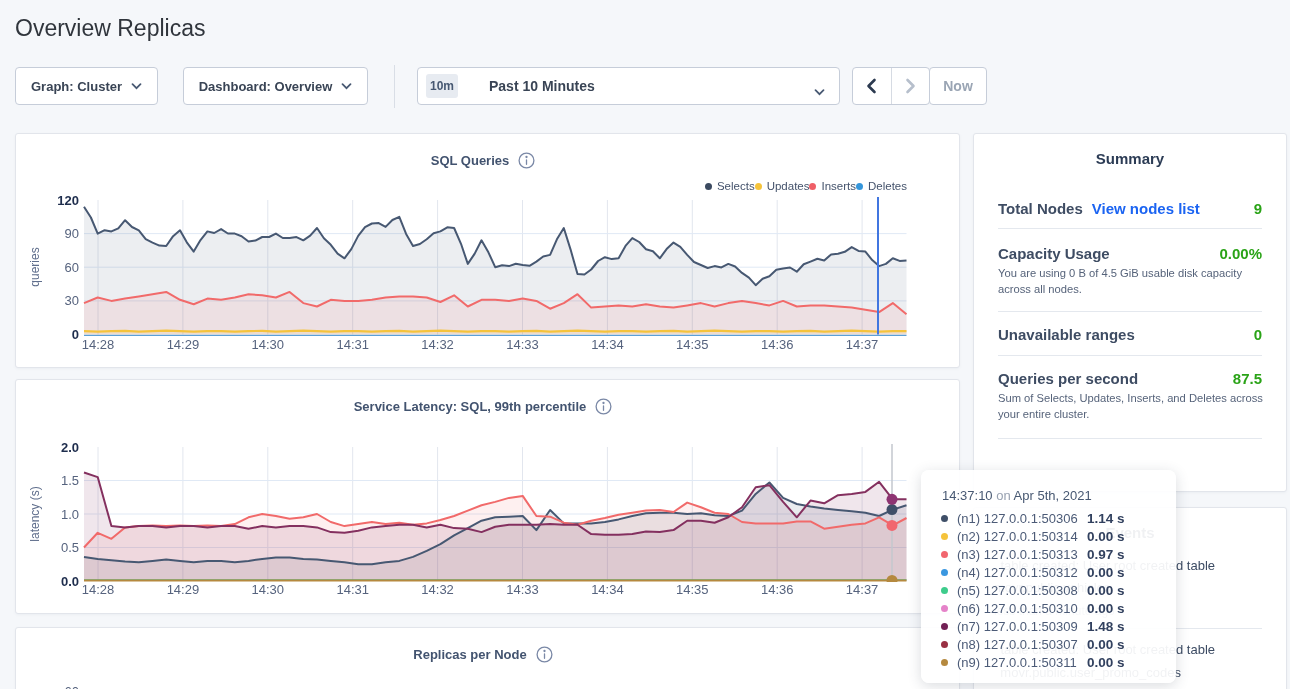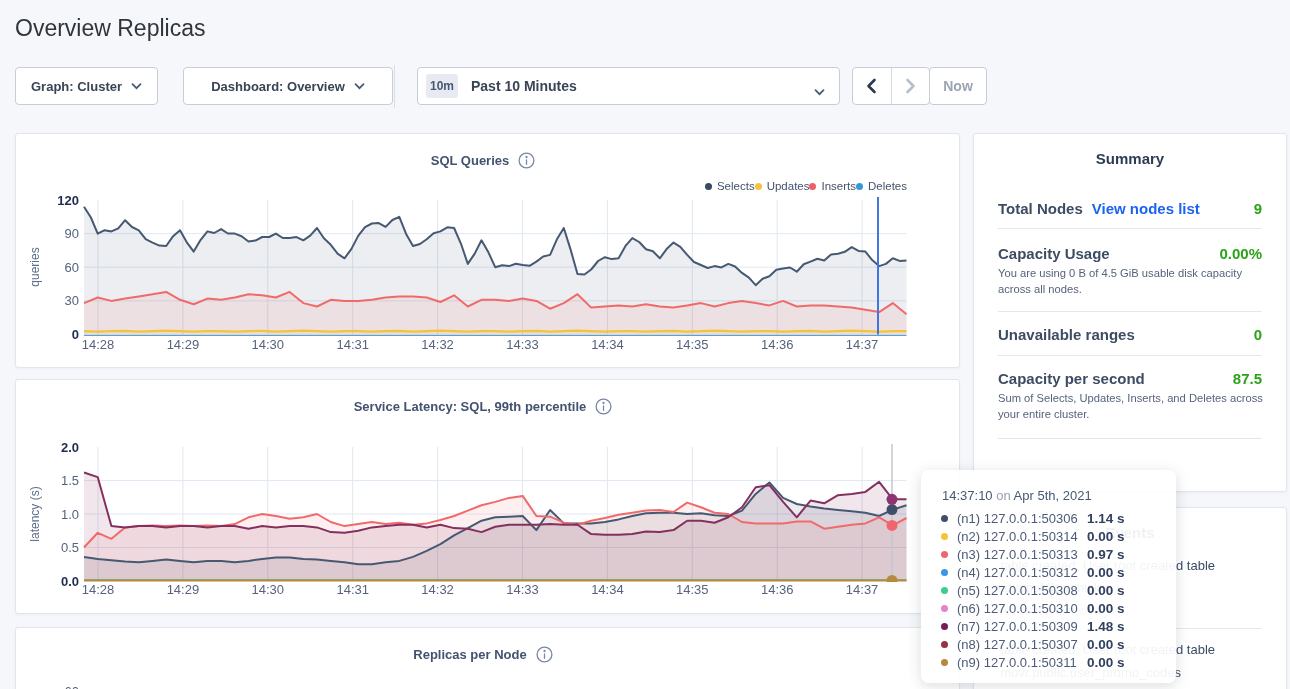--- a/index.html
+++ b/index.html
@@ -30,27 +30,27 @@
 .trows { position:absolute; left:20px; top:39px; right:8px; }
 .trow { height:18px; display:flex; align-items:center; }
 .tdot { width:7px; height:7px; border-radius:50%; margin-right:9px; flex:none; }
 .tlab { font-size:13px; color:#4c5b77; width:130px; flex:none; }
 .tval { font-size:13.5px; font-weight:bold; color:#32415f; }
 </style></head><body>
 <h1>Overview Replicas</h1>
 <div class="btn" style="left:15px;width:143px">Graph: Cluster <svg width="11" height="7" viewBox="0 0 11 7">
       <path d="M1.5 1.2 L5.5 5.2 L9.5 1.2" stroke="#475872" stroke-width="1.7" fill="none" stroke-linecap="round"></path>
     </svg></div>
-<div class="btn" style="left:183px;width:210px">Dashboard: Overview <svg width="11" height="7" viewBox="0 0 11 7">
+<div class="btn" style="left:183px;width:185px">Dashboard: Overview <svg width="11" height="7" viewBox="0 0 11 7">
       <path d="M1.5 1.2 L5.5 5.2 L9.5 1.2" stroke="#475872" stroke-width="1.7" fill="none" stroke-linecap="round"></path>
     </svg></div>
 <div class="abs" style="left:394px;top:65px;width:1px;height:43px;background:#d9dee6"></div>
 <div class="btn" style="left:417px;width:423px;justify-content:flex-start;padding-left:8px">
   <span style="width:32px;height:24px;background:#e7ebf1;border-radius:3px;display:flex;align-items:center;justify-content:center;font-size:12px;font-weight:bold;color:#475872">10m</span>
-  <span style="margin-left:4px;font-size:14px">Past 10 Minutes</span>
+  <span style="margin-left:22px;font-size:14px">Past 10 Minutes</span>
   <span style="position:absolute;right:14px;top:16px"><svg width="11" height="7" viewBox="0 0 11 7">
         <path d="M1.5 1.2 L5.5 5.2 L9.5 1.2" stroke="#475872" stroke-width="1.7" fill="none" stroke-linecap="round"></path>
       </svg></span>
 </div>
 <div class="btn" style="left:852px;width:78px;gap:0;padding:0">
   <span style="width:39px;height:100%;display:flex;align-items:center;justify-content:center">
       <svg width="11" height="16" viewBox="0 0 11 16">
         <path d="M8.5 2 L2.5 8 L8.5 14" stroke="#2c3a50" stroke-width="2.6" fill="none" stroke-linecap="round" stroke-linejoin="round"></path>
       </svg>
     </span>
@@ -204,21 +204,21 @@
       <span class="sval">0.00%</span>
     </div>
 <div class="sdesc" style="top:131px">You are using 0 B of 4.5 GiB usable disk capacity<br>across all nodes.</div>
 <div class="sdiv" style="top:177px"></div>
 <div class="srow" style="top:192px">
       <span class="slab">Unavailable ranges</span>
       <span class="sval">0</span>
     </div>
 <div class="sdiv" style="top:221px"></div>
 <div class="srow" style="top:236px">
-      <span class="slab">Capacity per second</span>
+      <span class="slab">Queries per second</span>
       <span class="sval">87.5</span>
     </div>
 <div class="sdesc" style="top:256px">Sum of Selects, Updates, Inserts, and Deletes across<br>your entire cluster.</div>
 <div class="sdiv" style="top:304px"></div>
 
 </div>
 
 <div class="panel" style="left:973px;top:507px;width:314px;height:200px">
 
 <div class="sec-title">Events</div>

